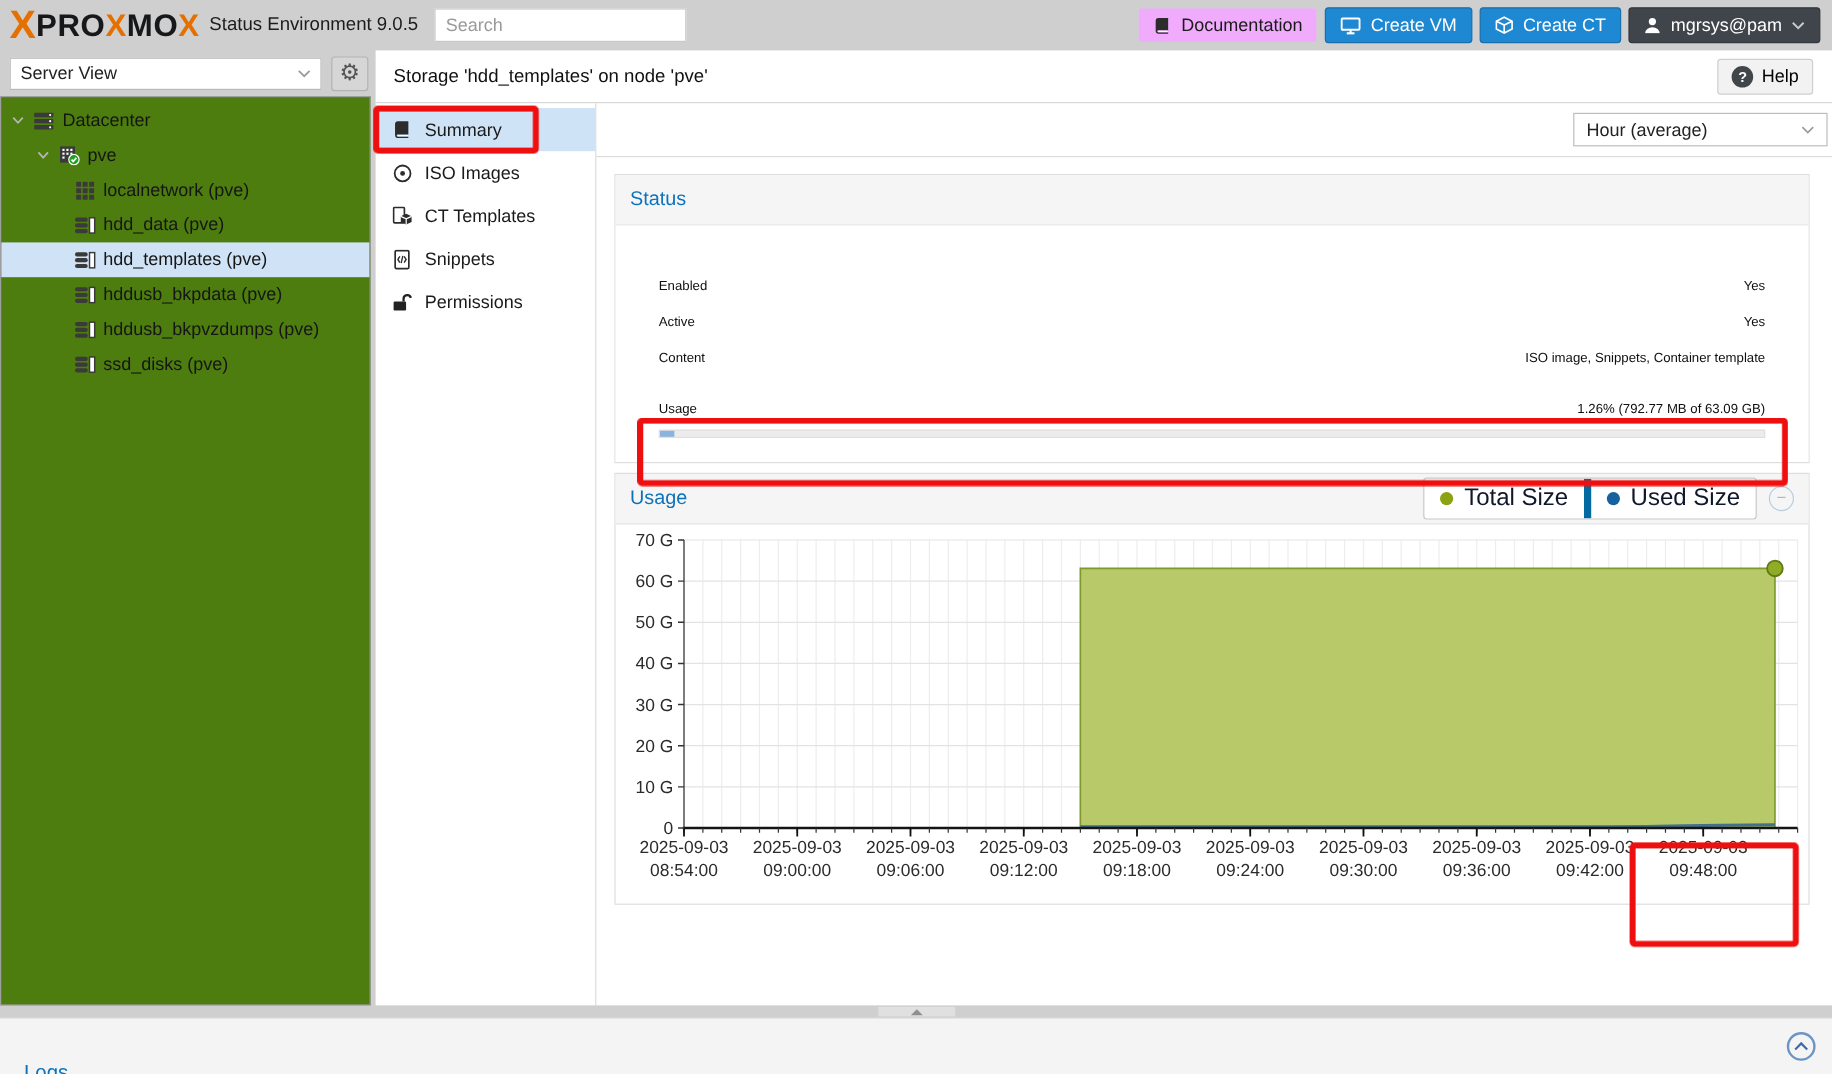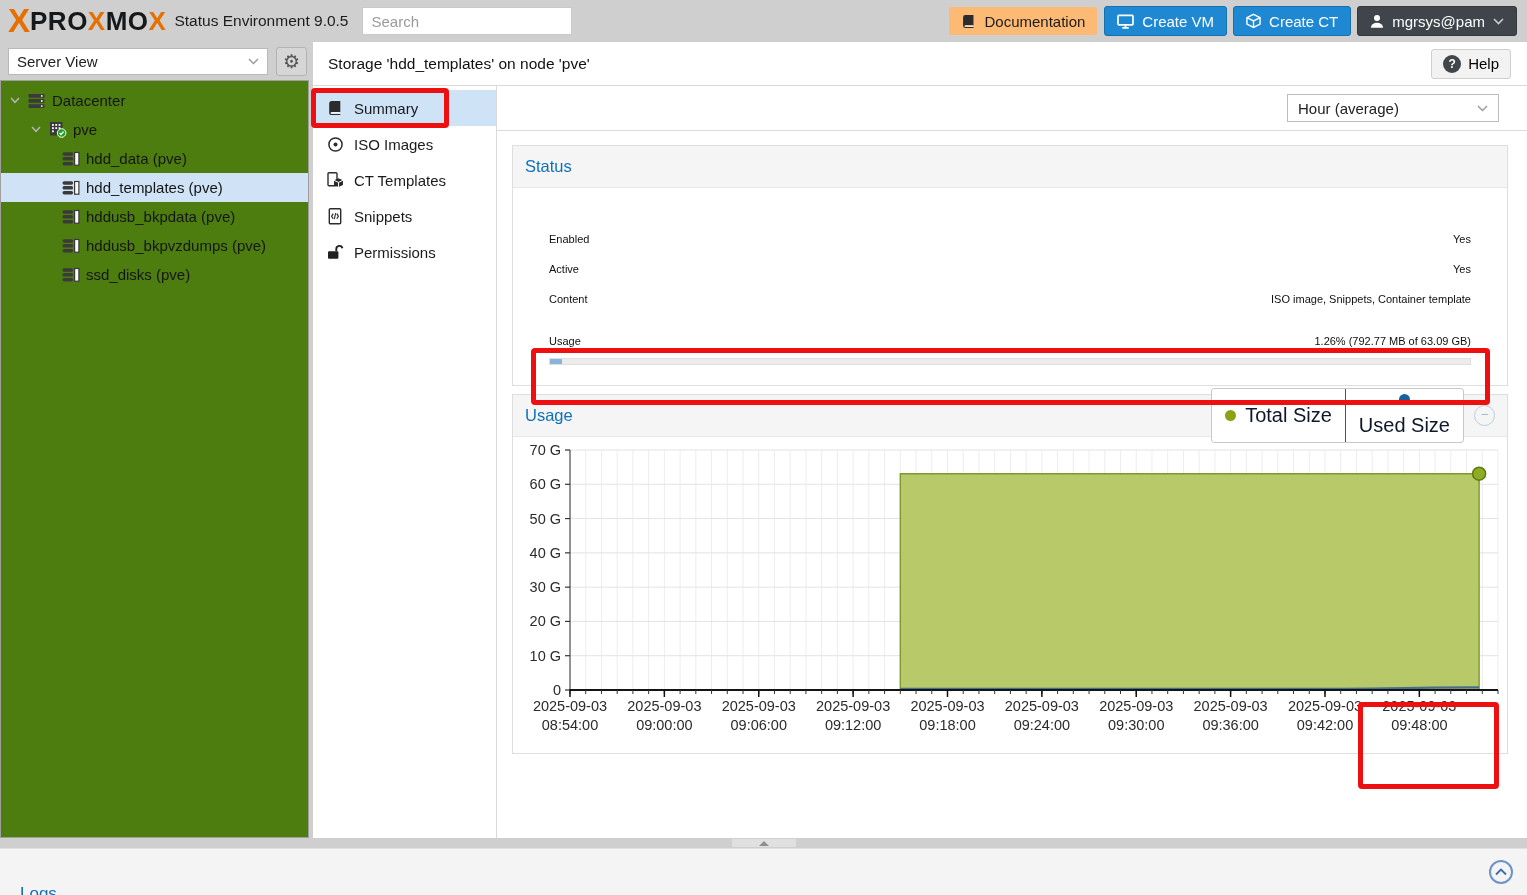--- a/index.html
+++ b/index.html
@@ -13,21 +13,21 @@
   .logo-bigx { font-size:33px; font-weight:800; color:#e57000; letter-spacing:-2px; margin-right:2px; }
   .logo-word { font-size:26px; font-weight:800; letter-spacing:0.5px; color:#17181a; }
   .logo-word .org { color:#e57000; }
   .logo-sub { font-size:15.5px; color:#1c1c1c; margin-left:8px; }
   .search { width:210px; height:28px; margin-left:14px; border:1px solid #c9c9c9; padding:0 8px; font-size:15px;
             font-family:inherit; color:#333; background:#fff; }
   .search::placeholder { color:#9a9a9a; }
   .hdr-right { margin-left:auto; display:flex; gap:6px; align-items:center; }
   .btn { display:flex; align-items:center; gap:8px; height:30px; padding:0 12px; border-radius:3px;
          font-size:15px; border:1px solid transparent; cursor:pointer; font-family:inherit; }
-  .btn-light { background:#fdba74; border-color:#d0d0d0; color:#1b1b1b; }
+  .btn-light { background:#f0abfc; border-color:#d0d0d0; color:#1b1b1b; }
   .btn-blue { background:#1e88d2; border-color:#176fae; color:#fff; }
   .btn-dark { background:#3f454b; border-color:#33383d; color:#fff; }
   .btn svg { flex:none; }
 
   
   .mid { flex:1; display:flex; min-height:0; }
   .sidebar { width:309px; flex:none; display:flex; flex-direction:column; }
   .view-row { height:38px; display:flex; align-items:center; padding:5px 2px 5px 8px; gap:8px; flex:none; }
   .combo { flex:1; height:27px; background:#fff; border:1px solid #b9b9b9; display:flex; align-items:center;
            justify-content:space-between; padding:0 8px; font-size:15px; color:#222; }
@@ -49,41 +49,41 @@
   .q-circ { width:18px; height:18px; border-radius:50%; background:#41464b; color:#fff; font-size:12px;
             font-weight:bold; display:flex; align-items:center; justify-content:center; }
 
   .content-row { flex:1; display:flex; min-height:0; }
   .menu { width:184px; flex:none; background:#fff; border-right:1px solid #dadada; padding-top:4px;text-align:center; }
   .mitem { height:36px; display:flex; align-items:center; gap:10px; padding-left:13px; font-size:15px; cursor:pointer; }
   .mitem.sel { background:#cfe3f7; }
   .micon { width:18px; display:flex; justify-content:center; flex:none; }
 
   .main { flex:1; min-width:0; background:#fff; overflow:hidden; }
-  .mtoolbar { height:45px; display:flex; align-items:center; justify-content:flex-end; padding-right:28px;
+  .mtoolbar { height:45px; display:flex; align-items:center; justify-content:flex-end; padding-right:4px;
               border-bottom:1px solid #dcdcdc; }
   .tf-combo { width:212px; height:28px; border:1px solid #bdbdbd; background:#fff; display:flex; align-items:center;
               justify-content:space-between; padding:0 10px; font-size:15px; color:#222; cursor:pointer; }
 
   .panel { margin:14px 19px 0 15px; border:1px solid #dedede; }
   .panel-hd { height:42px; background:#f5f5f5; display:flex; align-items:center; padding:0 12px;
               border-bottom:1px solid #e7e7e7; }
   .panel-title { font-size:16.5px; }
   .accent-title { color:#0d72ba; }
   .status-bd { background:#fff; padding:36px 36px 20px 36px; }
   .srow { display:flex; justify-content:space-between; height:30px; align-items:center; font-size:11px; color:#0f0f0f; }
   .srow.usage-row { margin-top:12px; }
   .pbar { height:7px; background:#ececec; border:1px solid #e0e0e0; margin-top:2px; }
   .pbar-fill { height:100%; background:#8ab4dc; min-width:12px; }
 
   .usage-hd { justify-content:space-between; background:#f5f5f5; }
   .legend-wrap { display:flex; align-items:center; }
   .legend { display:flex; background:#fff; border:1px solid #c9c9c9; border-radius:3px; overflow:hidden; }
   .litem { display:flex; align-items:center; gap:9px; padding:5px 13px; font-size:20px; color:#0f172a; cursor:pointer; }
-  .litem + .litem { border-left:1px solid #0369a1;flex-direction:column; }
+  .litem + .litem { border-left:6px solid #0369a1; }
   .ldot { width:11px; height:11px; border-radius:50%; }
   .collapse-circ { width:21px; height:21px; margin-left:10px; border:1.5px solid #b7cde0; border-radius:50%;
                    color:#9fbdd6; font-size:14px; line-height:17px; text-align:center; cursor:pointer; flex:none; }
   #usage-chart { display:block; margin:1px; background:#fff; }
 
   
   .splitter { height:10px; background:#cfcfcf; position:relative; flex:none; cursor:row-resize; }
   .split-handle { position:absolute; left:calc(50% - 32px); top:1px; width:64px; height:8px; background:#e0e0e0;
                   display:flex; align-items:center; justify-content:center; }
   .split-arrow { width:0; height:0; border-left:5px solid transparent; border-right:5px solid transparent;
@@ -203,20 +203,38 @@
                   <rect x="9.6" y="6.2" width="1.8" height="1.8"></rect>
                   <rect x="3" y="9.4" width="1.8" height="1.8"></rect>
                 </g>
                 <circle cx="12.6" cy="12" r="4.3" fill="#1fa31f" stroke="#fff" stroke-width="1"></circle>
                 <polyline points="10.6,12 12,13.5 14.6,10.6" fill="none" stroke="#fff" stroke-width="1.4"></polyline>
               </svg>
             </span>
           <span>pve</span>
         </div>
 
+        <div class="trow lv2">
+          <span class="ticon">
+              <svg class="ic" width="16" height="16" viewBox="0 0 16 16">
+                <g fill="#3a3a3a">
+                  <rect x="0.5" y="0.5" width="4.1" height="4.1"></rect>
+                  <rect x="5.9" y="0.5" width="4.1" height="4.1"></rect>
+                  <rect x="11.3" y="0.5" width="4.1" height="4.1"></rect>
+                  <rect x="0.5" y="5.9" width="4.1" height="4.1"></rect>
+                  <rect x="5.9" y="5.9" width="4.1" height="4.1"></rect>
+                  <rect x="11.3" y="5.9" width="4.1" height="4.1"></rect>
+                  <rect x="0.5" y="11.3" width="4.1" height="4.1"></rect>
+                  <rect x="5.9" y="11.3" width="4.1" height="4.1"></rect>
+                  <rect x="11.3" y="11.3" width="4.1" height="4.1"></rect>
+                </g>
+              </svg>
+            </span>
+          <span>localnetwork (pve)</span>
+        </div>
 
         <div class="trow lv2">
           <span class="ticon">
               <svg class="ic" width="18" height="16" viewBox="0 0 18 16">
                 <g fill="#3a3a3a">
                   <rect x="0.5" y="1.3" width="10.6" height="3.5" rx="1.7"></rect>
                   <rect x="0.5" y="6.1" width="10.6" height="3.5" rx="1.7"></rect>
                   <rect x="0.5" y="10.9" width="10.6" height="3.5" rx="1.7"></rect>
                 </g>
                 <rect x="12.6" y="1.5" width="4.3" height="12.7" fill="#fff" stroke="#3a3a3a" stroke-width="1.2"></rect>

